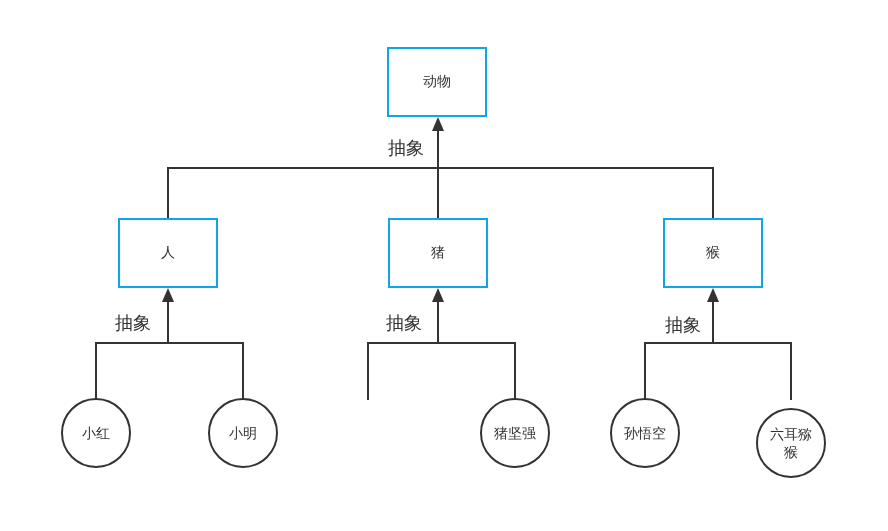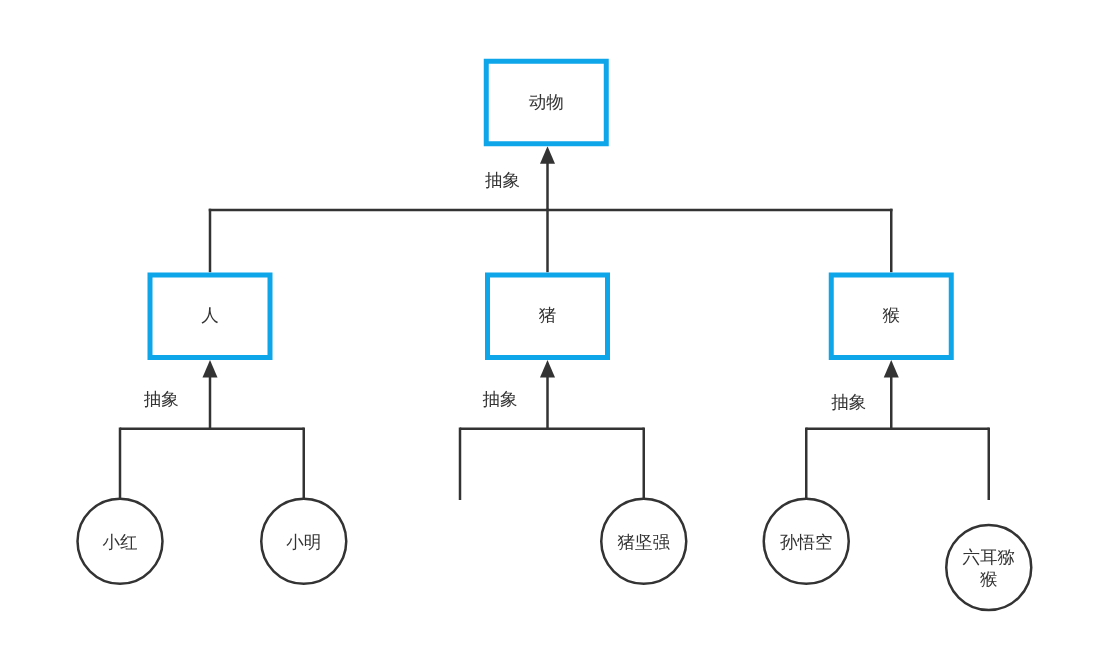--- a/index.html
+++ b/index.html
@@ -28,21 +28,21 @@
     stroke-width: 2;
   }
   .edges-svg polygon {
     fill: #333333;
     stroke: none;
   }
   .node-box {
     position: absolute;
     width: 100px;
     height: 70px;
-    border: 4px solid #0ea5e9;
+    border: 2px solid #0ea5e9;
     background: #ffffff;
     box-sizing: border-box;
     display: flex;
     align-items: center;
     justify-content: center;
     font-size: 14px;
     color: #333333;
   }
   .node-circle {
     position: absolute;
@@ -60,21 +60,21 @@
     text-align: center;
   }
   .node-circle .circle-label {
     display: block;
     max-width: 56px;
     line-height: 1.3;
     word-break: break-all;
   }
   .edge-label {
     position: absolute;
-    font-size: 14px;
+    font-size: 18px;
     color: #333333;
     white-space: nowrap;
   }
 </style>
 </head>
 <body>
 
 <div class="canvas">
 
   <svg class="edges-svg">
@@ -142,21 +142,21 @@
 
 
   <div class="node-circle" style="left:610px; top:398px;">
     <span class="circle-label">孙悟空</span>
   </div>
 
   <div class="node-circle" style="left:480px; top:398px;">
     <span class="circle-label">猪坚强</span>
   </div>
 
-  <div class="node-circle" style="left:756px; top:419px;">
+  <div class="node-circle" style="left:756px; top:408px;">
     <span class="circle-label" style="max-width:48px;">六耳猕猴</span>
   </div>
 
   <span class="edge-label" style="left:388px; top:136px;">抽象</span>
 
   <span class="edge-label" style="left:115px; top:311px;">抽象</span>
 
   <span class="edge-label" style="left:386px; top:311px;">抽象</span>
 
   <span class="edge-label" style="left:665px; top:313px;">抽象</span>

